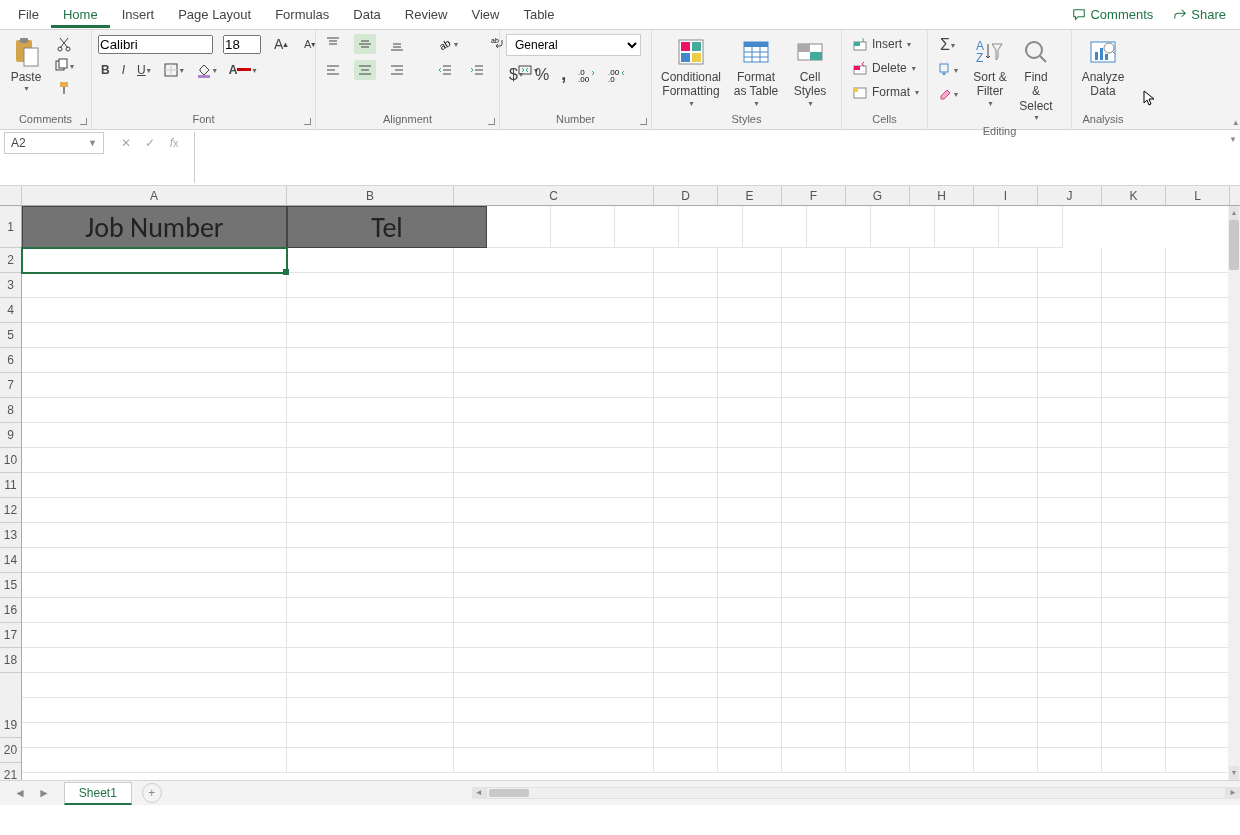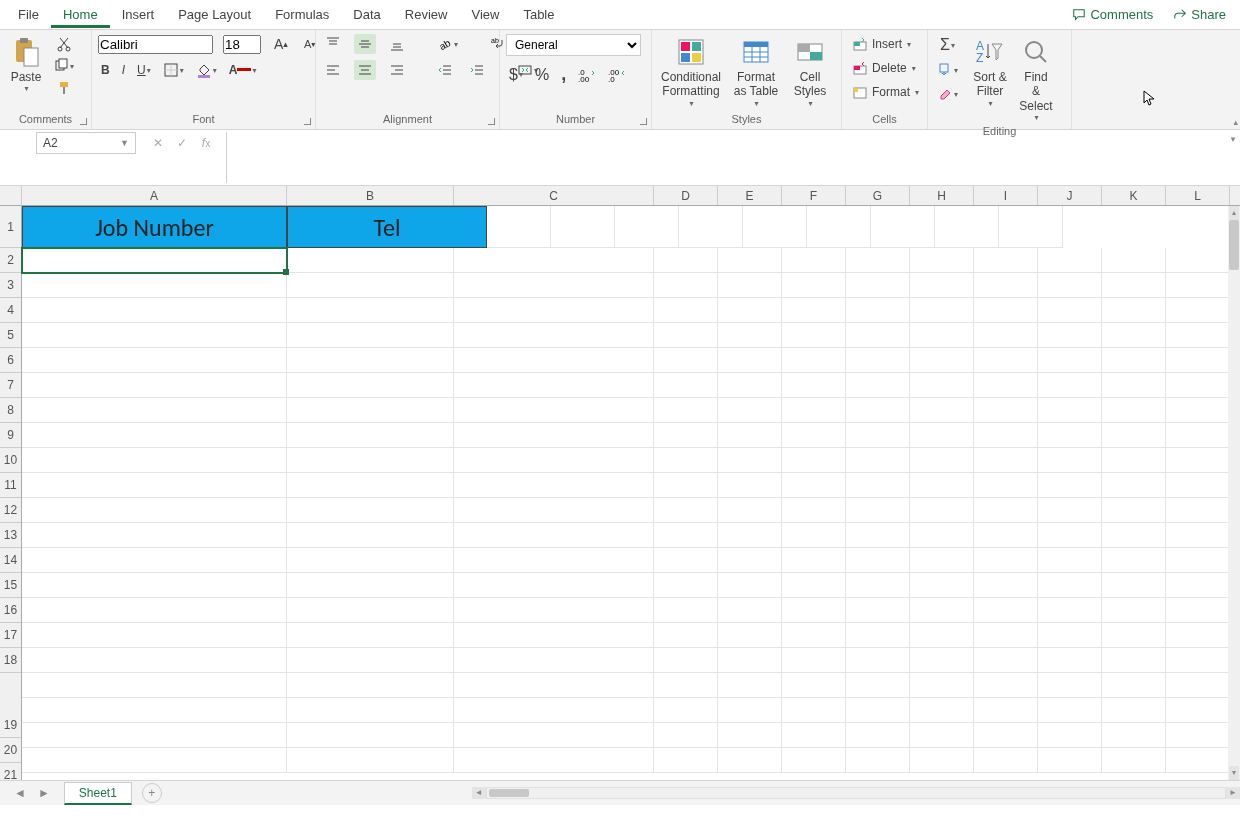--- a/index.html
+++ b/index.html
@@ -33,39 +33,39 @@
 .font-size { width: 38px; }
 .num-format { width: 135px; }
 
 .chevd { font-size: 8px; color: #666; margin-left: 1px; }
 
 
 .cells-btn { display: flex; align-items: center; gap: 4px; padding: 2px 4px; cursor: pointer; font-size: 12px; }
 .cells-btn svg { width: 16px; height: 16px; }
 
 
-.fbar { display: flex; align-items: stretch; height: 56px; border-bottom: 1px solid #d4d4d4; padding-left: 32px; }
+.fbar { display: flex; align-items: stretch; height: 56px; border-bottom: 1px solid #d4d4d4; }
 .namebox { width: 100px; border: 1px solid #ccc; display: flex; align-items: center; padding: 0 6px; font-size: 12px; height: 22px; margin: 2px 0 0 4px; background: #fff; justify-content: space-between; }
 .namebox .chev { font-size: 9px; color: #888; }
 .fb-btns { display: flex; align-items: flex-start; gap: 0; margin: 2px 0 0 10px; }
 .fb-btn { width: 24px; height: 22px; display: flex; align-items: center; justify-content: center; color: #aaa; cursor: pointer; }
 .fb-input { flex: 1; border-left: 1px solid #ccc; margin: 2px 4px 2px 8px; background: #fff; }
 .fb-collapse { width: 14px; display: flex; align-items: flex-start; justify-content: center; cursor: pointer; font-size: 9px; color: #888; padding-top: 4px; }
 
 
 .grid-wrap { position: relative; height: 594px; overflow: hidden; }
 .corner { position: absolute; left: 0; top: 0; width: 22px; height: 20px; background: #f0f0f0; border-right: 1px solid #ccc; border-bottom: 1px solid #aaa; }
 .colheads { position: absolute; left: 22px; top: 0; right: 0; height: 20px; display: flex; background: #f0f0f0; border-bottom: 1px solid #aaa; }
 .ch { border-right: 1px solid #ccc; display: flex; align-items: center; justify-content: center; font-size: 12px; color: #555; }
 .rowheads { position: absolute; left: 0; top: 20px; width: 22px; background: #f0f0f0; border-right: 1px solid #aaa; }
 .rh { border-bottom: 1px solid #ccc; display: flex; align-items: center; justify-content: center; font-size: 12px; color: #555; }
 .cells { position: absolute; left: 22px; top: 20px; right: 0; }
 .row { display: flex; }
 .cell { border-right: 1px solid #e4e4e4; border-bottom: 1px solid #e4e4e4; display: flex; align-items: center; justify-content: center; font-size: 12px; }
-.hdr { background: #0ea5e9; border: 1px solid #444 !important; font-size: 24px; font-family: Calibri, Arial; color: #222; }
+.hdr { background: #737373; border: 1px solid #444 !important; font-size: 28px; font-family: Calibri, Arial; color: #222; }
 .active-cell { outline: 2px solid #217346; outline-offset: -1px; position: relative; }
 .active-cell::after { content: ''; position: absolute; right: -3px; bottom: -3px; width: 6px; height: 6px; background: #217346; }
 .vscroll { position: absolute; right: 0; top: 20px; width: 12px; bottom: 0; background: #f0f0f0; }
 .vscroll-thumb { position: absolute; left: 1px; right: 1px; top: 14px; height: 50px; background: #c8c8c8; border-radius: 2px; }
 .vscroll .arr { position: absolute; left: 1px; right: 1px; height: 14px; background: #e4e4e4; font-size: 8px; text-align: center; line-height: 14px; color: #888; }
 
 
 .sheetbar { display: flex; align-items: center; height: 25px; background: #f3f3f3; border-top: 1px solid #d4d4d4; font-size: 12px; }
 .sheetnav { display: flex; gap: 4px; padding: 0 10px; color: #888; }
 .sheetnav span { cursor: pointer; padding: 2px 4px; }
@@ -424,20 +424,36 @@
             <circle cx="14" cy="14" r="8" fill="none" stroke="#888" stroke-width="2"></circle>
             <line x1="20" y1="20" x2="26" y2="26" stroke="#888" stroke-width="2"></line>
           </svg>
         <span>Find &amp; Select</span>
           <span class="chevd">▾</span>
       </div>
     </div>
     <div class="group-label">Editing</div>
   </div>
 
+  <div class="group" style="width:62px;border-right:none">
+    <div class="group-body">
+      <div class="bigbtn" style="width:50px">
+        <svg class="bigicon" viewBox="0 0 32 32">
+            <rect x="4" y="6" width="24" height="20" fill="#fff" stroke="#48c"></rect>
+            <rect x="8" y="16" width="3" height="8" fill="#48c"></rect>
+            <rect x="13" y="12" width="3" height="12" fill="#48c"></rect>
+            <rect x="18" y="18" width="3" height="6" fill="#48c"></rect>
+            <circle cx="22" cy="12" r="5" fill="none" stroke="#888"></circle>
+            <line x1="25" y1="15" x2="28" y2="18" stroke="#888"></line>
+          </svg>
+        <span>Analyze Data</span>
+      </div>
+    </div>
+    <div class="group-label">Analysis</div>
+  </div>
   <div style="position:absolute;right:2px;bottom:2px;font-size:9px;color:#888;cursor:pointer">▴</div>
 </div>
 
 <div class="fbar">
   <div class="namebox">
       <span>A2</span>
       <span class="chev">▼</span>
     </div>
   <div class="fb-btns">
     <div class="fb-btn">✕</div>

